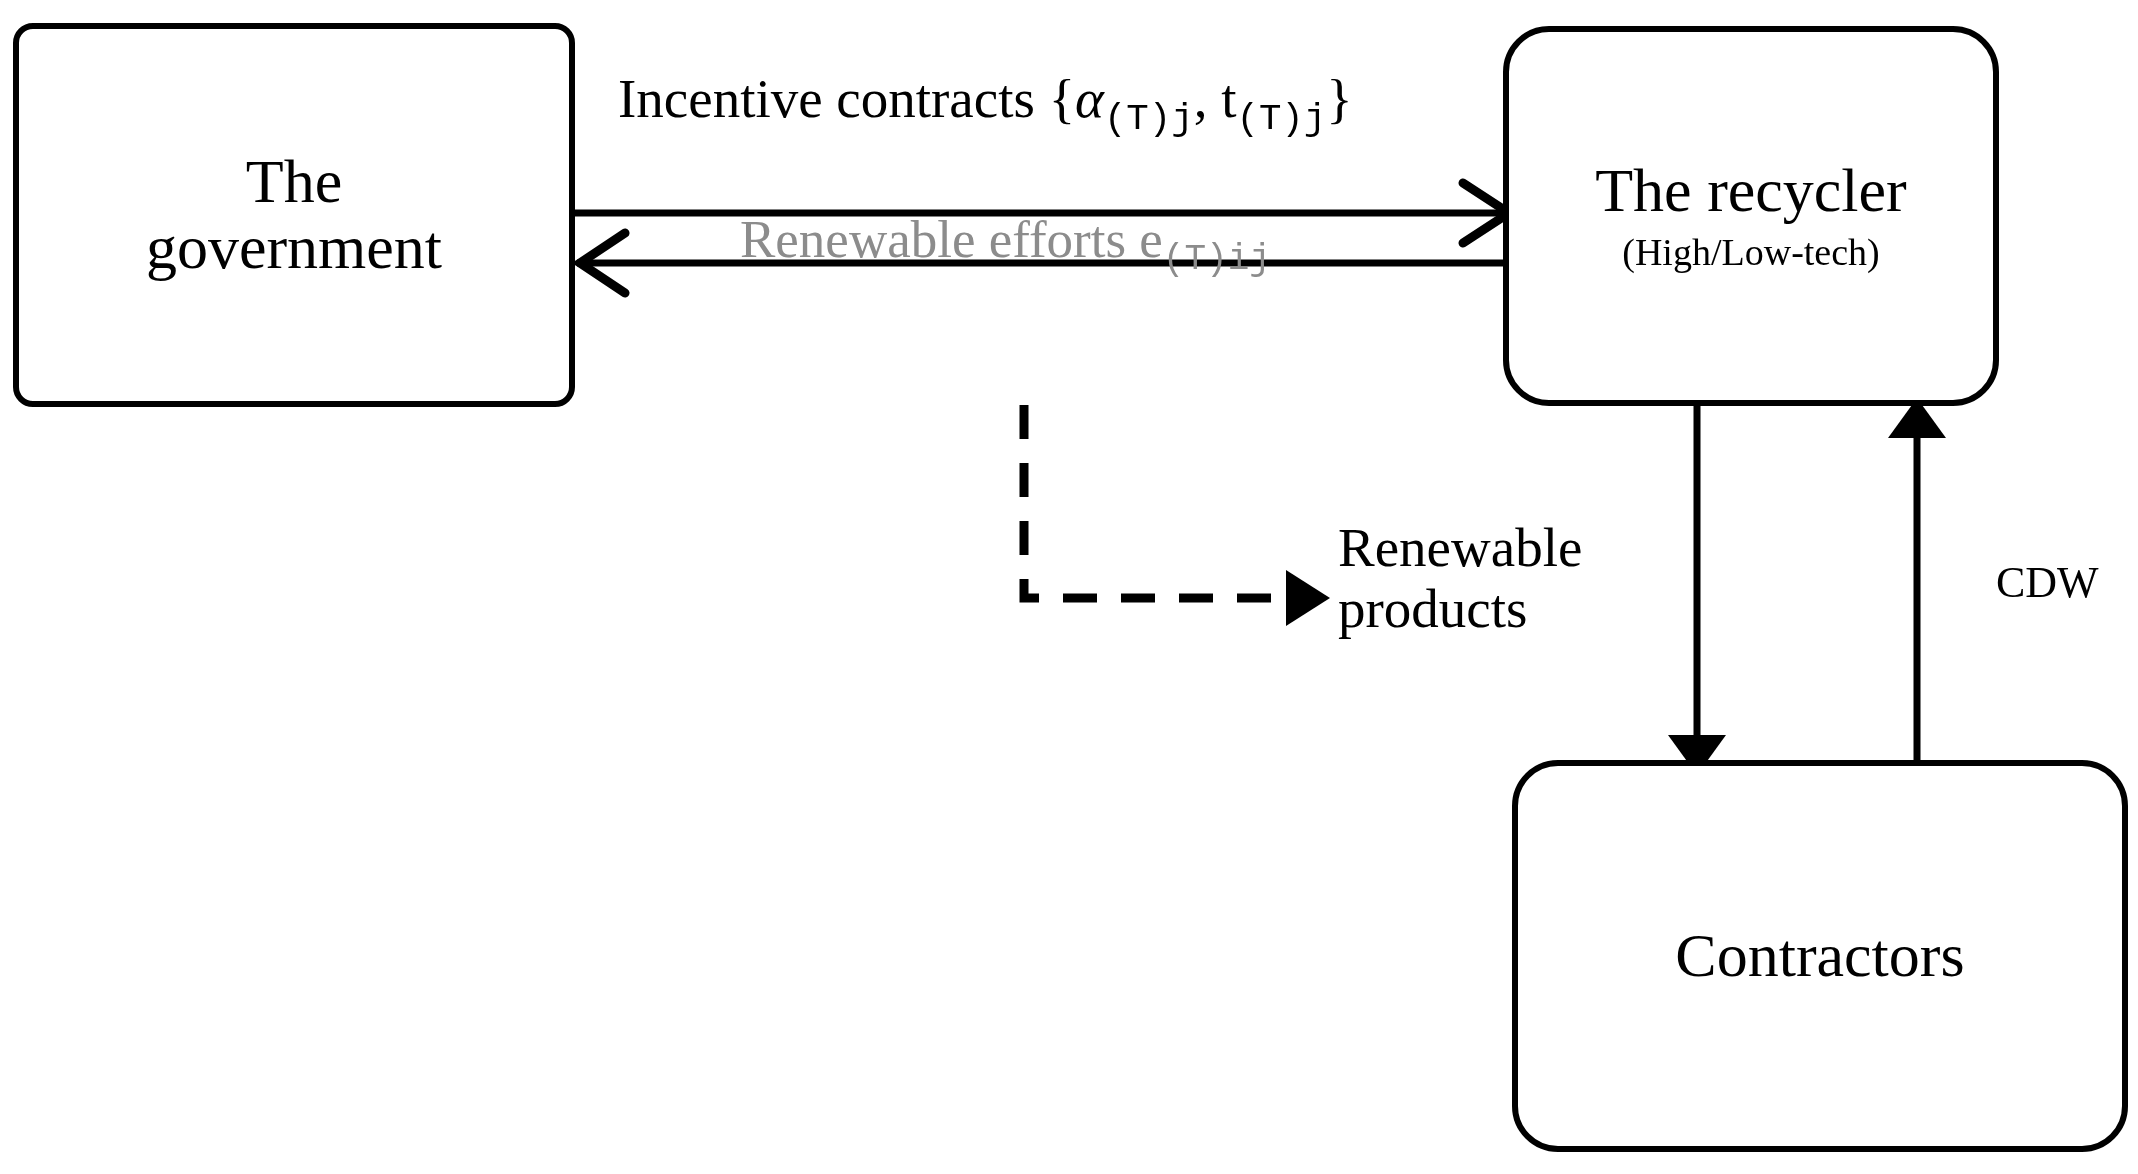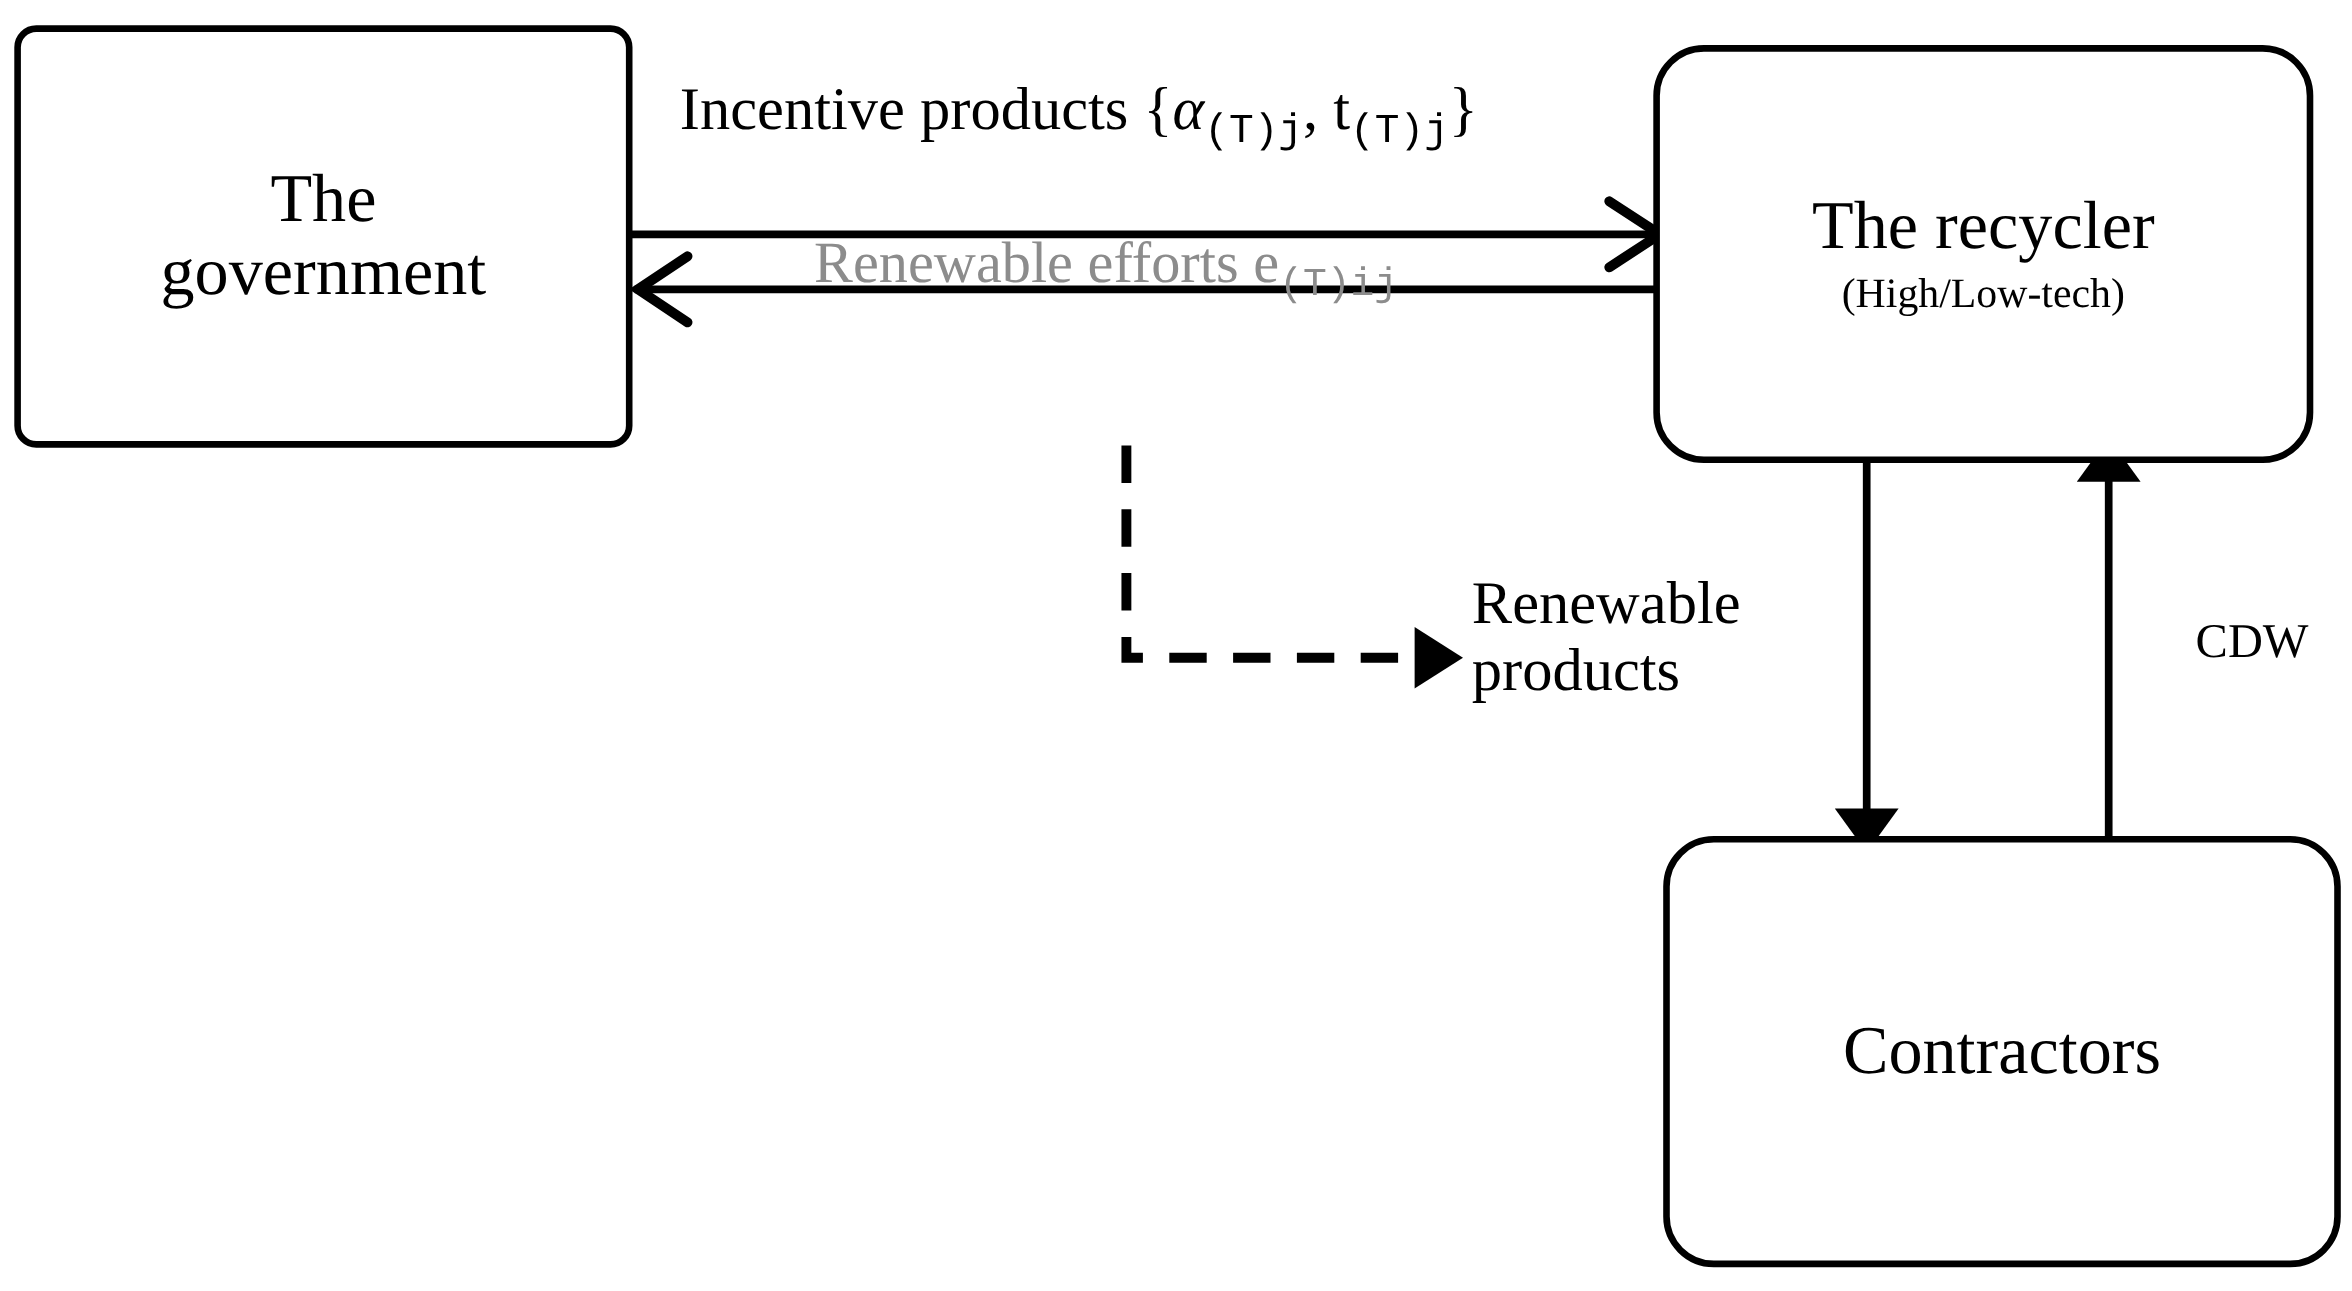--- a/index.html
+++ b/index.html
@@ -47,22 +47,22 @@
   }
   #node-government {
     left: 13px;
     top: 23px;
     width: 562px;
     height: 384px;
     border-radius: 20px;
   }
   #node-recycler {
     left: 1503px;
-    top: 41px;
-    width: 600px;
+    top: 26px;
+    width: 496px;
     height: 380px;
   }
   #node-contractors {
     left: 1512px;
     top: 760px;
     width: 616px;
     height: 392px;
   }
   .edge-label {
     position: absolute;
@@ -148,21 +148,21 @@
   <div class="node-box" id="node-recycler">
     <div class="node-title">The recycler</div>
     <div class="node-sub">(High/Low-tech)</div>
   </div>
 
   <div class="node-box" id="node-contractors">
     <div class="node-title">Contractors</div>
   </div>
 
   <div class="edge-label" id="label-incentive">
-    <span>Incentive products {</span><span class="math-var">α</span><span class="sub">(T)j</span><span>, </span><span>t</span><span class="sub">(T)j</span><span>}</span>
+    <span>Incentive contracts {</span><span class="math-var">α</span><span class="sub">(T)j</span><span>, </span><span>t</span><span class="sub">(T)j</span><span>}</span>
   </div>
 
   <div class="edge-label" id="label-recycling">
     <span>Renewable efforts </span><span>e</span><span class="sub">(T)ij</span>
   </div>
 
   <div class="edge-label" id="label-renewable">Renewable
 products</div>
 
   <div class="edge-label" id="label-cdw">CDW</div>

